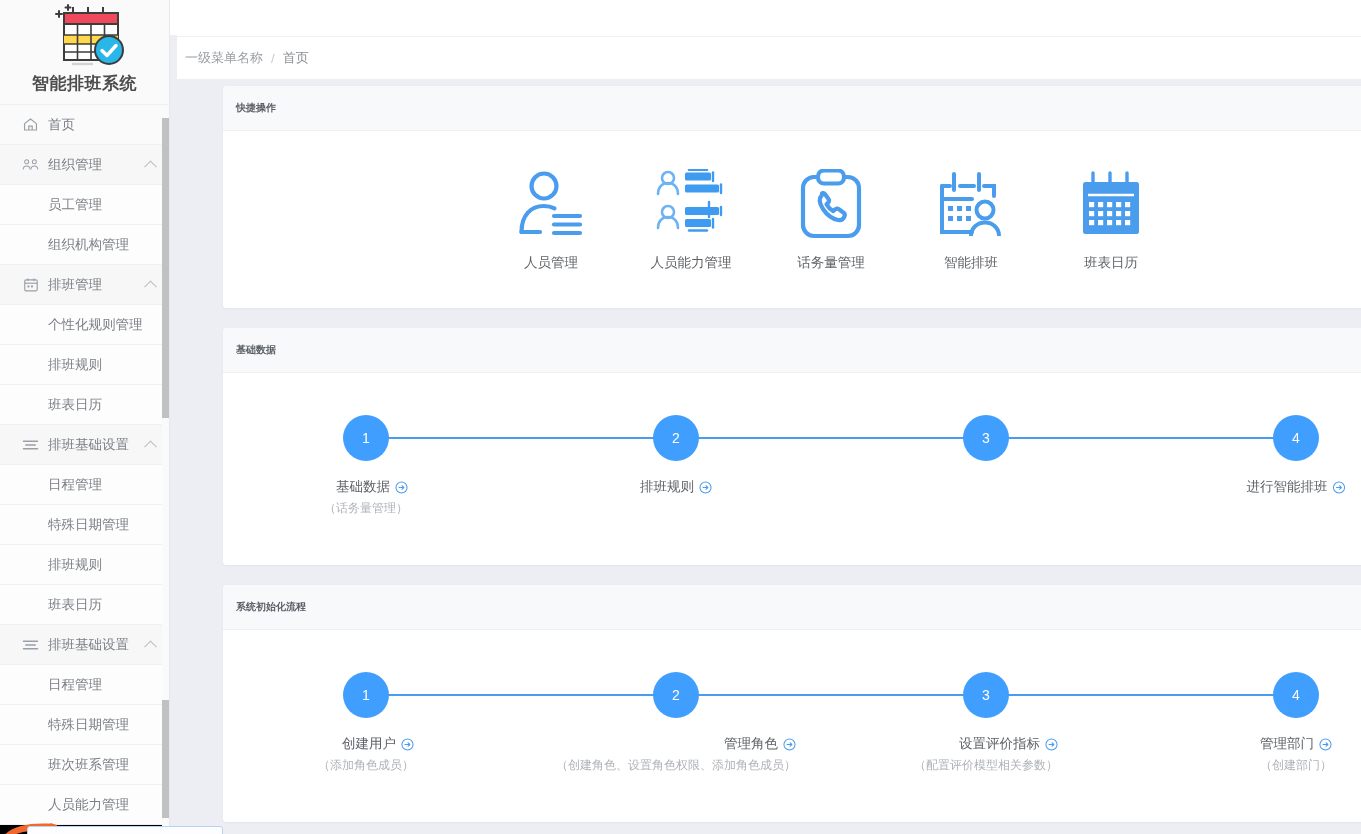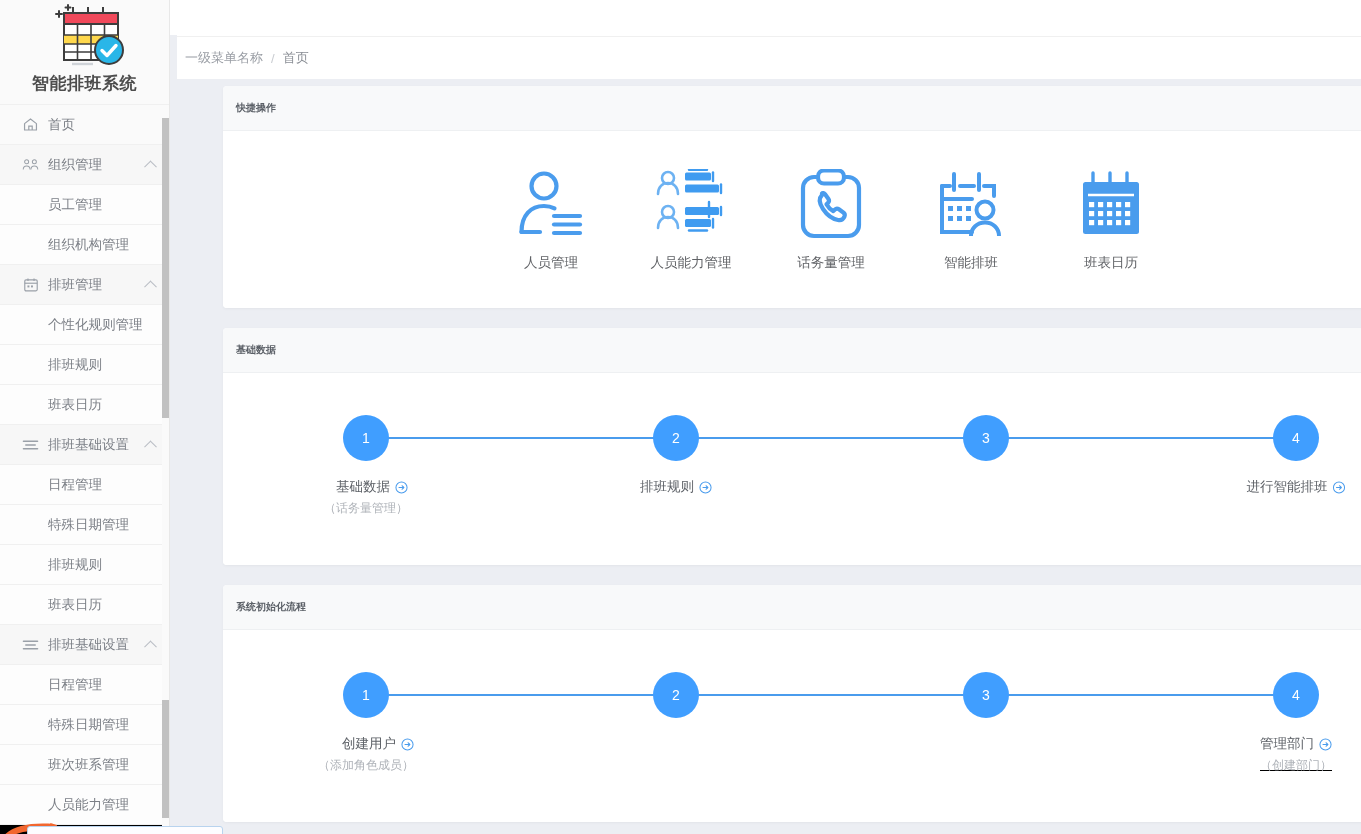--- a/index.html
+++ b/index.html
@@ -578,23 +578,47 @@
             <span class="arrow-ico">
               <svg width="13" height="13" viewBox="0 0 14 14" fill="none" stroke="#4a9ced" stroke-width="1.1">
                 <circle cx="7" cy="7" r="6"></circle>
                 <path d="M4.3 7 H9.4 M7.5 5.1 L9.6 7 L7.5 8.9" stroke-linecap="round" stroke-linejoin="round"></path>
               </svg>
             </span>
           </span>
           <div class="flow-sub">（添加角色成员）</div>
         </div>
 
-
-
-        <div class="flow-text" style="left:1073px; top:104px;text-decoration:underline;">
+        <div class="flow-text" style="left:453px; top:104px;">
+          <span class="flow-main">
+            <span>管理角色</span>
+            <span class="arrow-ico">
+              <svg width="13" height="13" viewBox="0 0 14 14" fill="none" stroke="#4a9ced" stroke-width="1.1">
+                <circle cx="7" cy="7" r="6"></circle>
+                <path d="M4.3 7 H9.4 M7.5 5.1 L9.6 7 L7.5 8.9" stroke-linecap="round" stroke-linejoin="round"></path>
+              </svg>
+            </span>
+          </span>
+          <div class="flow-sub">（创建角色、设置角色权限、添加角色成员）</div>
+        </div>
+
+        <div class="flow-text" style="left:763px; top:104px;">
+          <span class="flow-main">
+            <span>设置评价指标</span>
+            <span class="arrow-ico">
+              <svg width="13" height="13" viewBox="0 0 14 14" fill="none" stroke="#4a9ced" stroke-width="1.1">
+                <circle cx="7" cy="7" r="6"></circle>
+                <path d="M4.3 7 H9.4 M7.5 5.1 L9.6 7 L7.5 8.9" stroke-linecap="round" stroke-linejoin="round"></path>
+              </svg>
+            </span>
+          </span>
+          <div class="flow-sub">（配置评价模型相关参数）</div>
+        </div>
+
+        <div class="flow-text" style="left:1073px; top:104px;">
           <span class="flow-main">
             <span>管理部门</span>
             <span class="arrow-ico">
               <svg width="13" height="13" viewBox="0 0 14 14" fill="none" stroke="#4a9ced" stroke-width="1.1">
                 <circle cx="7" cy="7" r="6"></circle>
                 <path d="M4.3 7 H9.4 M7.5 5.1 L9.6 7 L7.5 8.9" stroke-linecap="round" stroke-linejoin="round"></path>
               </svg>
             </span>
           </span>
           <div class="flow-sub">（创建部门）</div>

